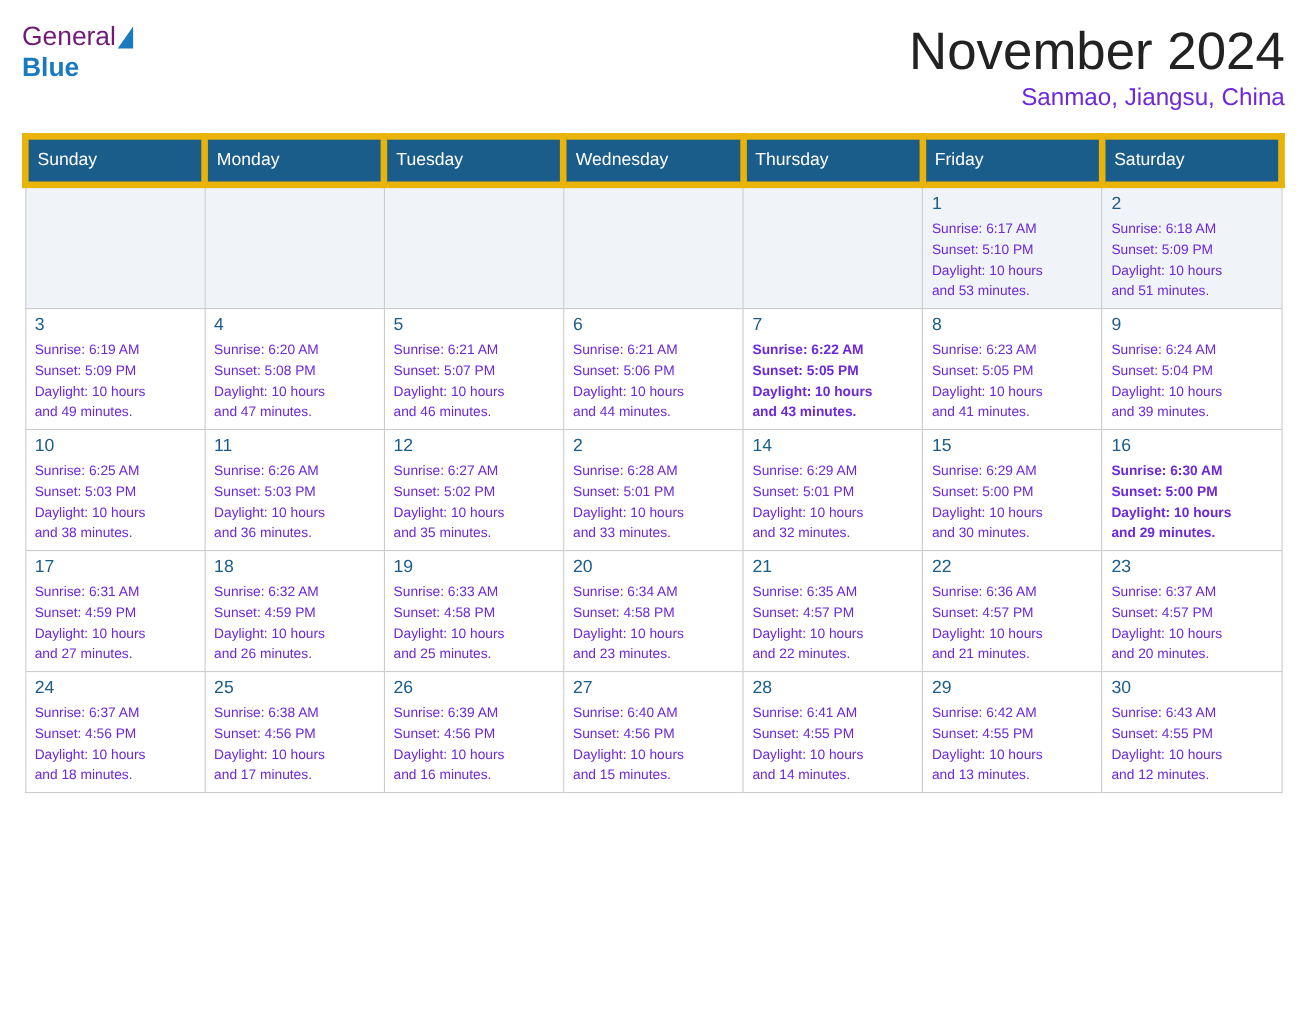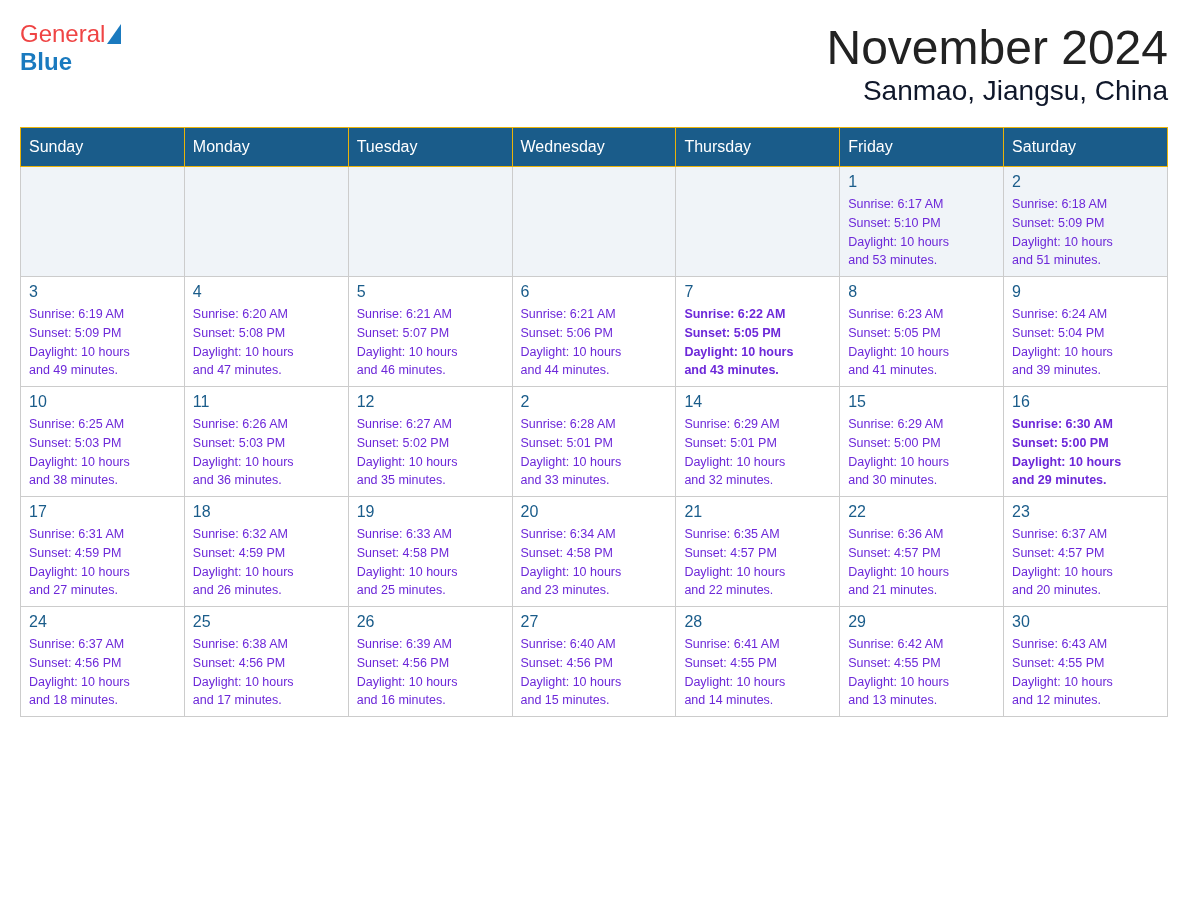--- a/index.html
+++ b/index.html
@@ -18,37 +18,37 @@
     }
     .title-area {
       text-align: right;
     }
     .title-area h1 {
       font-size: 48px;
       font-weight: normal;
       color: #222;
     }
     .title-area h2 {
-      font-size: 28px;
+      font-size: 22px;
       font-weight: normal;
-      color: #0f172a;
+      color: #6d28d9;
     }
     table {
       width: 100%;
       border-collapse: collapse;
       table-layout: fixed;
     }
     thead tr th {
       background-color: #1a5c8a;
       color: #fff;
       padding: 10px 8px;
       font-size: 16px;
       font-weight: normal;
       text-align: left;
-      border: 1px solid #eab308;
+      border: 6px solid #eab308;
     }
     tbody tr td {
       border: 1px solid #ccc;
       vertical-align: top;
       padding: 6px 8px;
       font-size: 13px;
       color: #333;
       height: 110px;
     }
     tbody tr td .day-num {
@@ -70,21 +70,21 @@
       display: flex;
       flex-direction: column;
       align-items: flex-start;
     }
     .logo-row1 {
       display: flex;
       align-items: center;
     }
     .logo-word-general {
       font-size: 24px;
-      color: #ef4444;
+      color: #701a75;
     }
     .logo-word-blue {
       font-size: 24px;
       color: #1a7abf;
       font-weight: bold;
     }
     .logo-triangle {
       display: inline-block;
       width: 0;
       height: 0;

